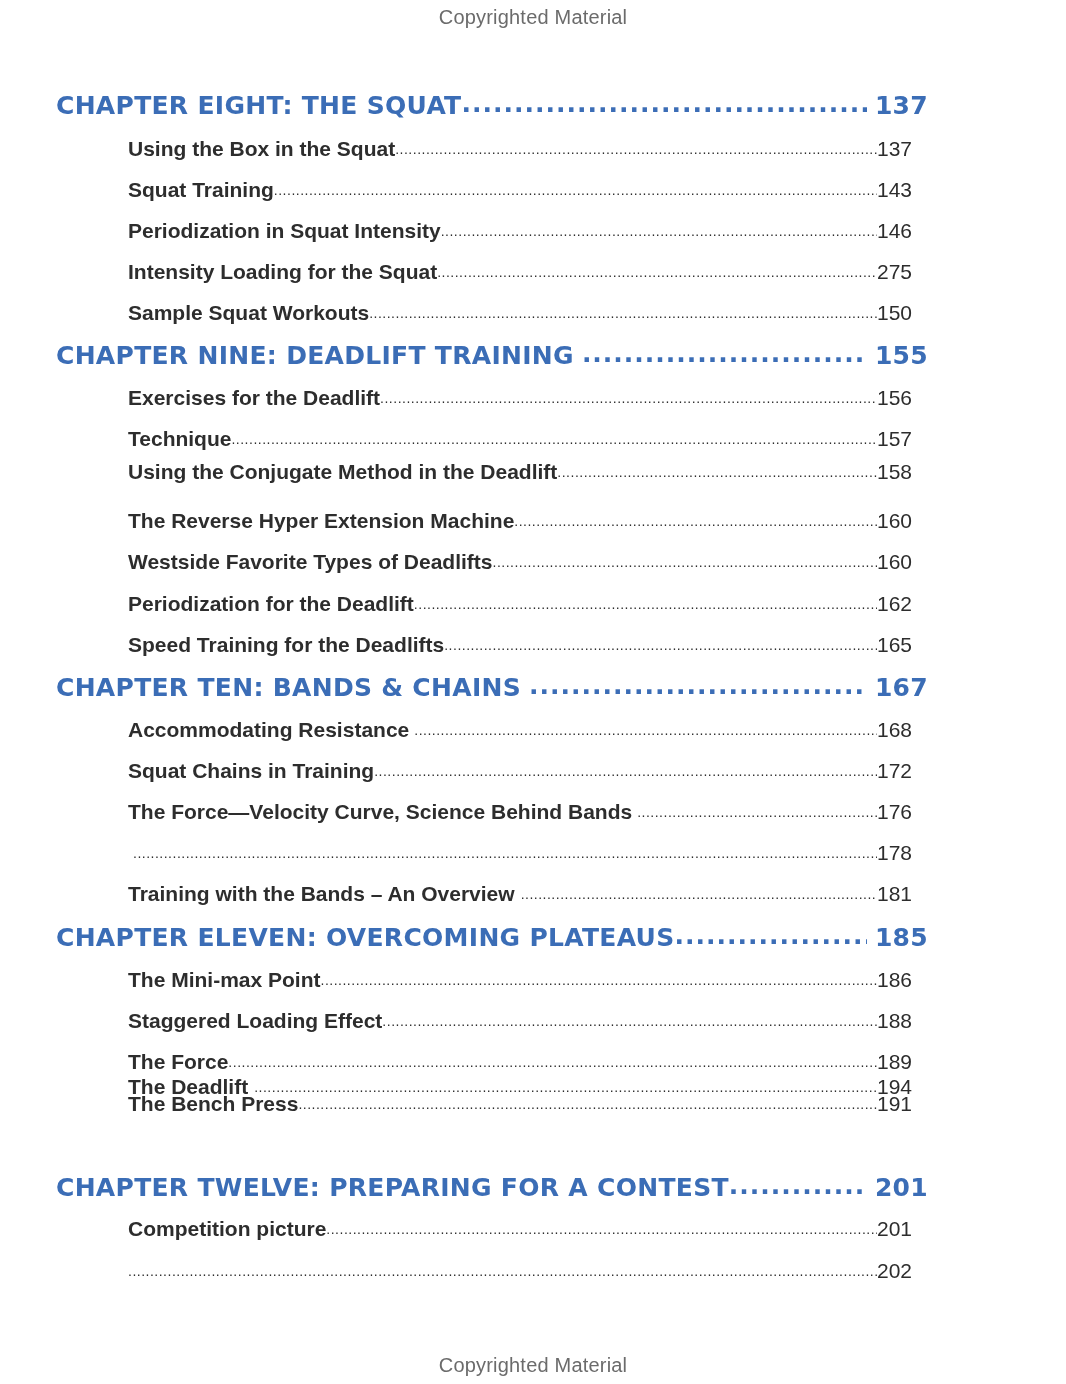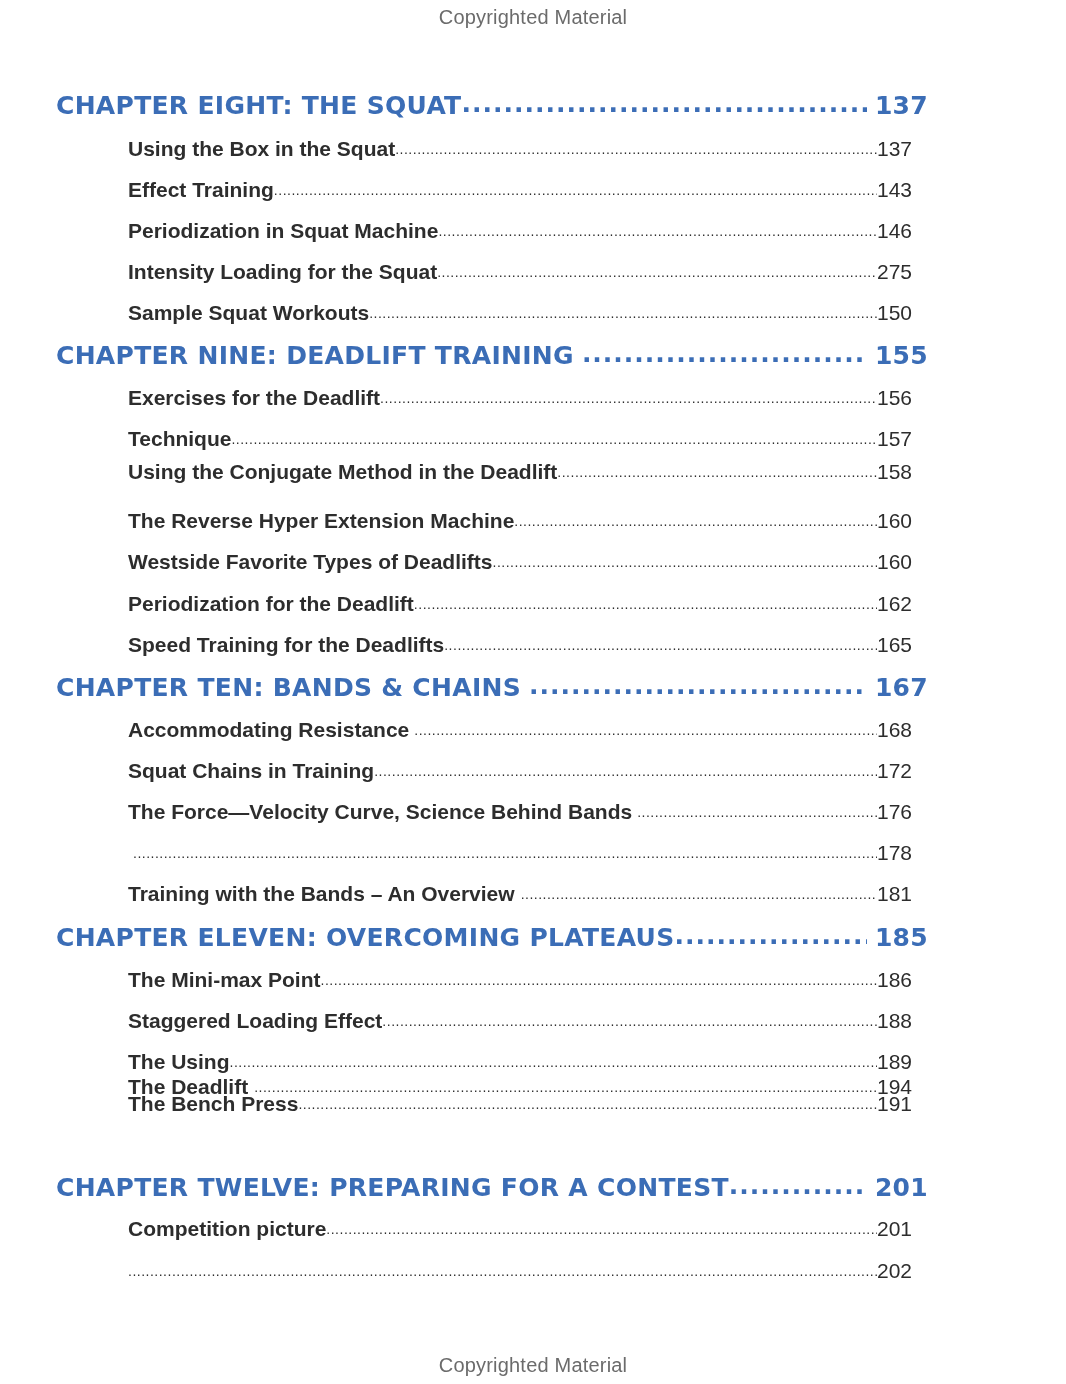--- a/index.html
+++ b/index.html
@@ -47,26 +47,26 @@
     <span class="title">CHAPTER EIGHT: THE SQUAT</span>
     <span class="leader"></span>
     <span class="page">137</span>
   </div>
   <div class="row entry" style="top:134px">
     <span>Using the Box in the Squat</span>
     <span class="leader"></span>
     <span class="page">137</span>
   </div>
   <div class="row entry" style="top:175px">
-    <span>Effect Training</span>
+    <span>Squat Training</span>
     <span class="leader"></span>
     <span class="page">143</span>
   </div>
   <div class="row entry" style="top:216px">
-    <span>Periodization in Squat Machine</span>
+    <span>Periodization in Squat Intensity</span>
     <span class="leader"></span>
     <span class="page">146</span>
   </div>
   <div class="row entry" style="top:257px">
     <span>Intensity Loading for the Squat</span>
     <span class="leader"></span>
     <span class="page">275</span>
   </div>
   <div class="row entry" style="top:298px">
     <span>Sample Squat Workouts</span>
@@ -154,21 +154,21 @@
     <span>The Mini-max Point</span>
     <span class="leader"></span>
     <span class="page">186</span>
   </div>
   <div class="row entry" style="top:1006px">
     <span>Staggered Loading Effect</span>
     <span class="leader"></span>
     <span class="page">188</span>
   </div>
   <div class="row entry" style="top:1047px">
-    <span>The Using</span>
+    <span>The Force</span>
     <span class="leader"></span>
     <span class="page">189</span>
   </div>
   <div class="row entry" style="top:1089px">
     <span>The Bench Press</span>
     <span class="leader"></span>
     <span class="page">191</span>
   </div>
   <div class="row entry" style="top:1072px">
     <span>The Deadlift</span>

